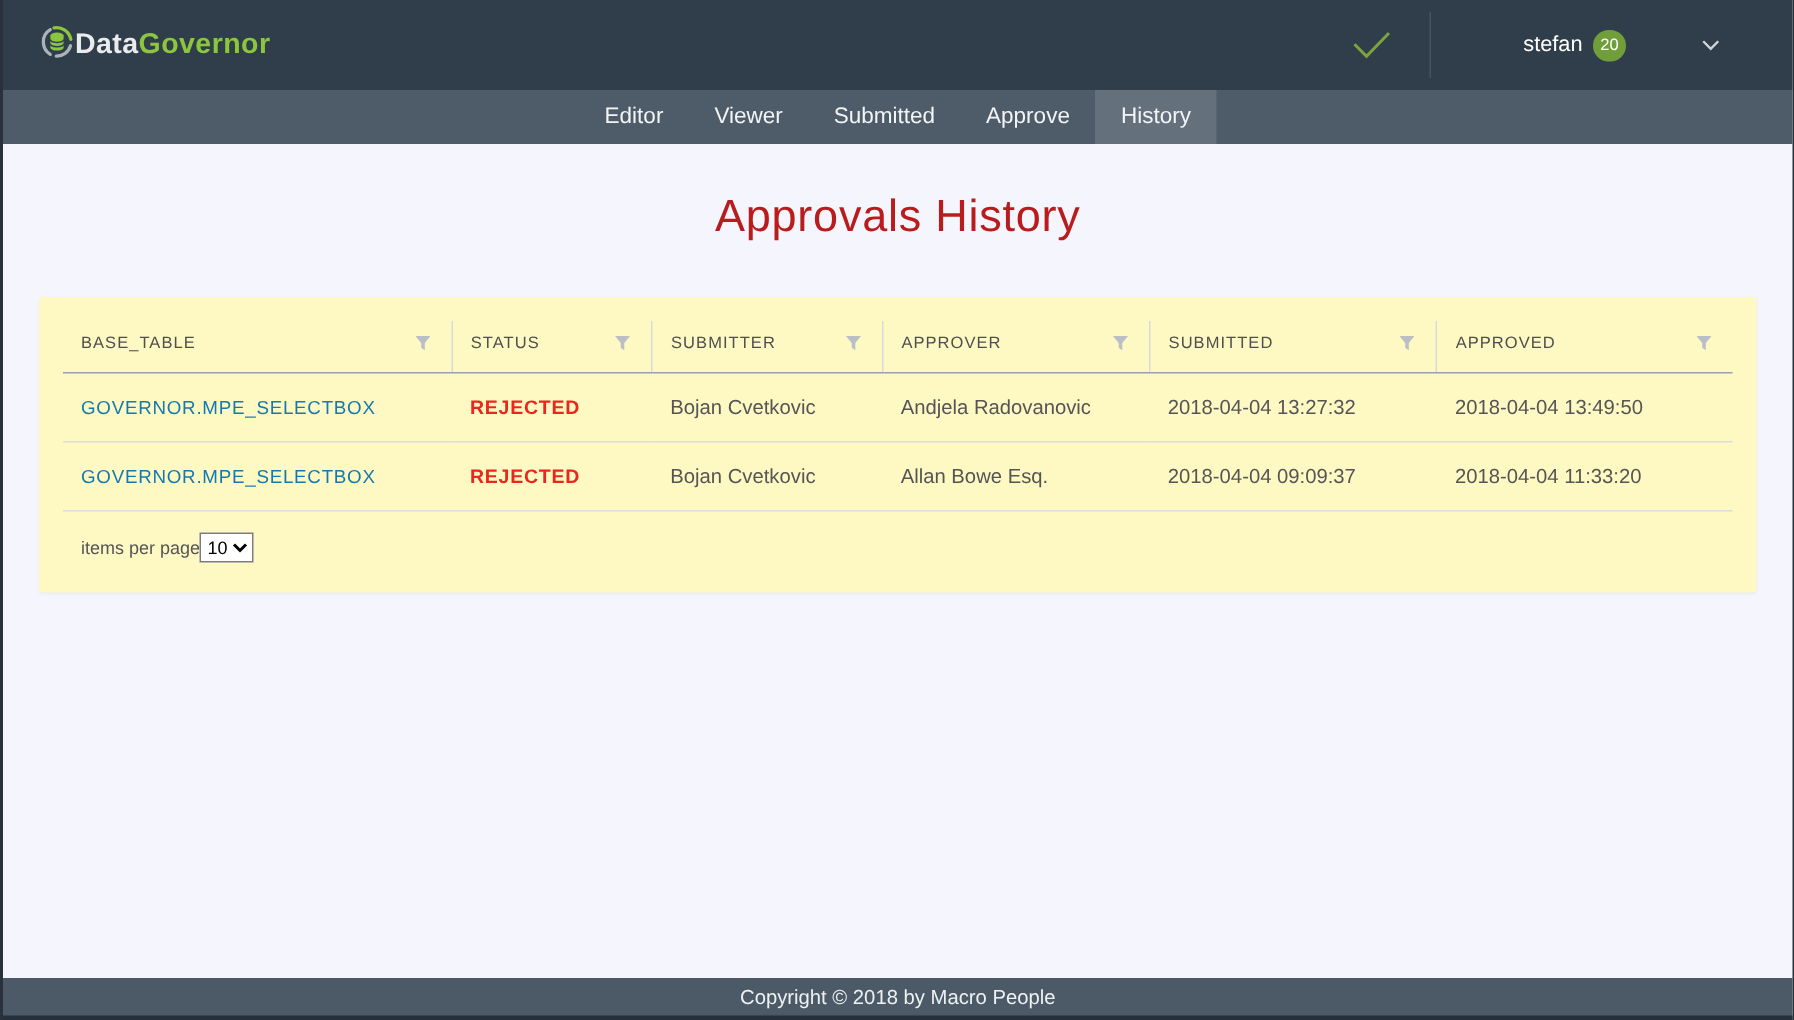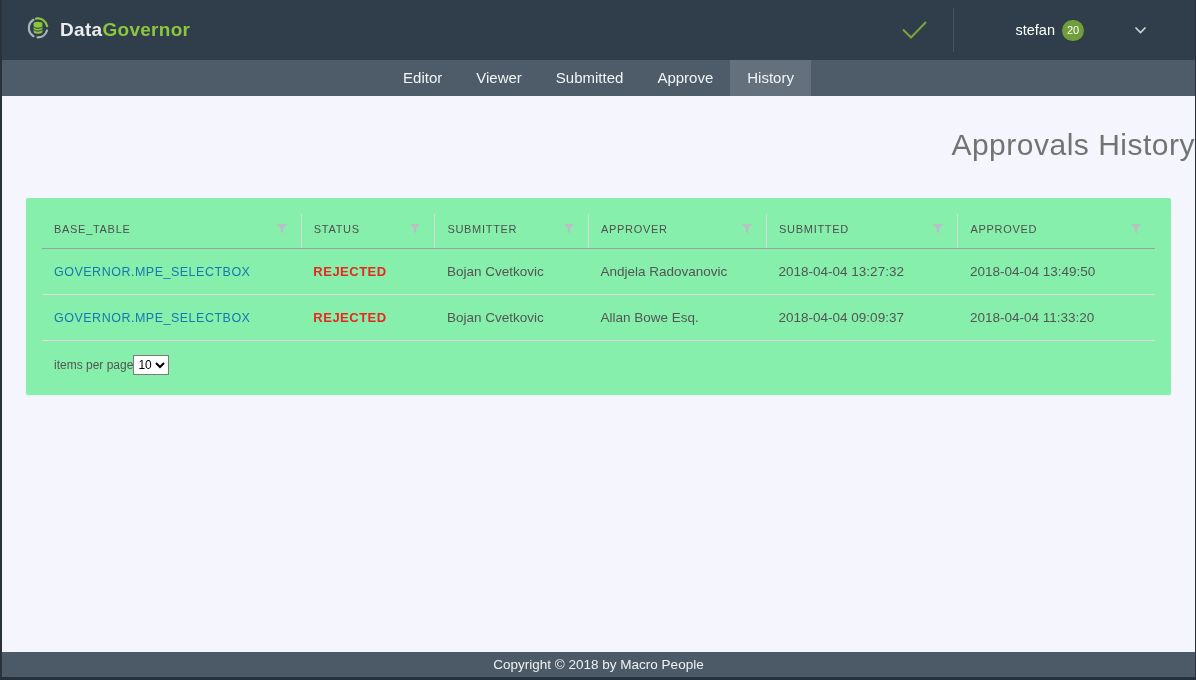--- a/index.html
+++ b/index.html
@@ -18,21 +18,21 @@
     background: #f5f5fd;
   }
 
   
   .app-header {
     flex: none; height: 60px;
     background: #2f3e4a;
     display: flex; align-items: center;
     padding: 0 48px 0 24px;
   }
-  .logo { display: flex; align-items: center; gap: 10px; cursor: pointer; }
+  .logo { display: flex; align-items: center; gap: 0; cursor: pointer; }
   .logo-text { font-size: 19px; font-weight: bold; letter-spacing: .3px; }
   .logo-text .part-a { color: #e9ebed; }
   .logo-text .part-b { color: #8cc63e; }
   .header-right { margin-left: auto; display: flex; align-items: center; }
   .check-wrap { margin-right: 24px; cursor: pointer; display:flex; align-items:center; }
   .v-divider { width: 1px; height: 44px; background: #47545f; margin-right: 62px; }
   .user-menu { display: flex; align-items: center; cursor: pointer; }
   .username { color: #ffffff; font-size: 14.5px; }
   .count-badge {
     margin-left: 7px;
@@ -51,29 +51,29 @@
   }
   .tab {
     color: #f2f4f6; font-size: 15px; line-height: 36px;
     padding: 0 17px; cursor: pointer; white-space: nowrap;
   }
   .tab.active { background: #64717c; }
 
   
   .main { flex: 1 1 auto; overflow: hidden; }
   .page-title {
-    text-align: right; font-weight: 300; font-size: 30px;
-    color: #737373; margin: 32px 0 0; letter-spacing: .5px;
+    text-align: center; font-weight: 300; font-size: 30px;
+    color: #b91c1c; margin: 32px 0 0; letter-spacing: .5px;
   }
   .page-subtitle {
     text-align: center; font-size: 14px; color: #4b4b4b; margin-top: 30px;
   }
   .card {
     margin: 36px 24px 0;
-    background: #86efac; border-radius: 2px;
+    background: #fef9c3; border-radius: 2px;
     padding: 16px 16px 20px;
     box-shadow: 0 1px 2px rgba(40,40,80,.05);
   }
   table { width: 100%; border-collapse: collapse; table-layout: fixed; }
   th {
     border-bottom: 1px solid #9aa0a5;
     padding: 8px 12px 12px;
     font-weight: 400;
   }
   th:not(:last-child) { border-right: 1px solid #d9d9d9; }

